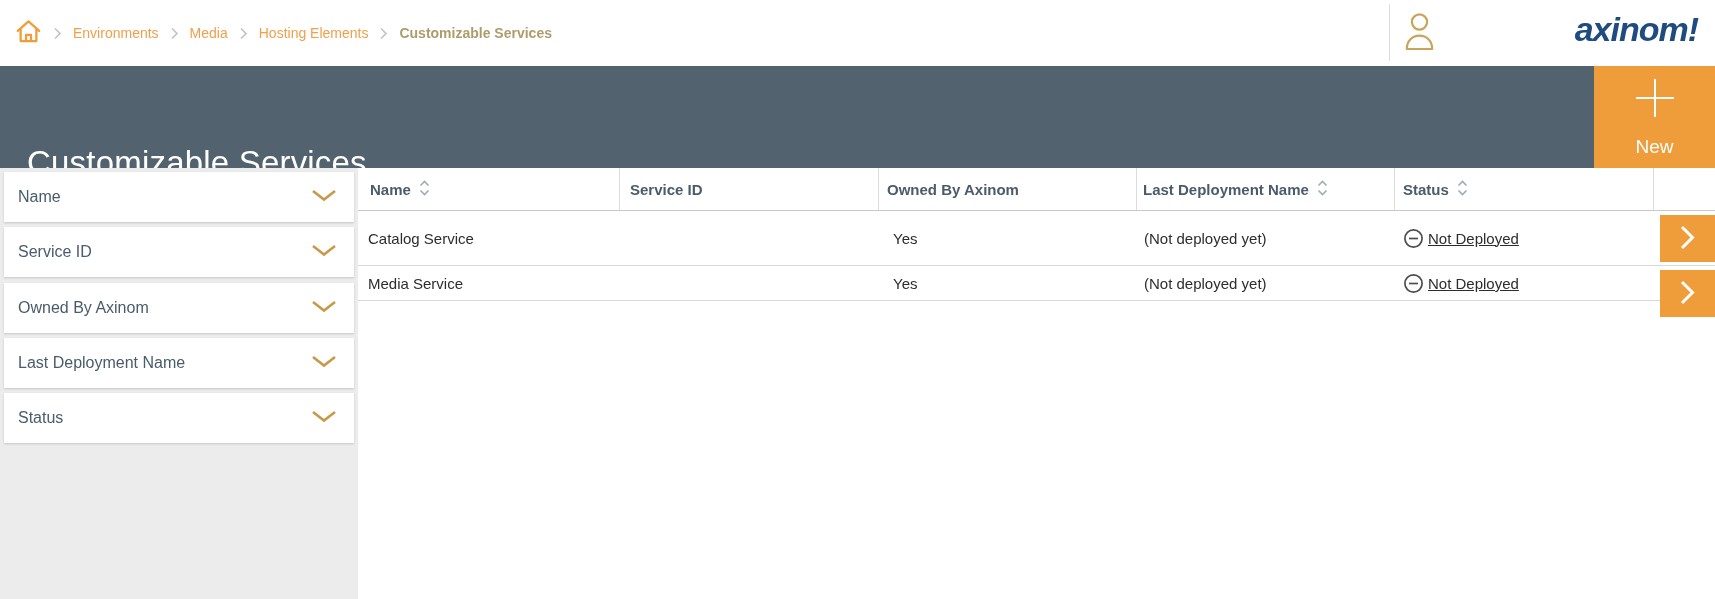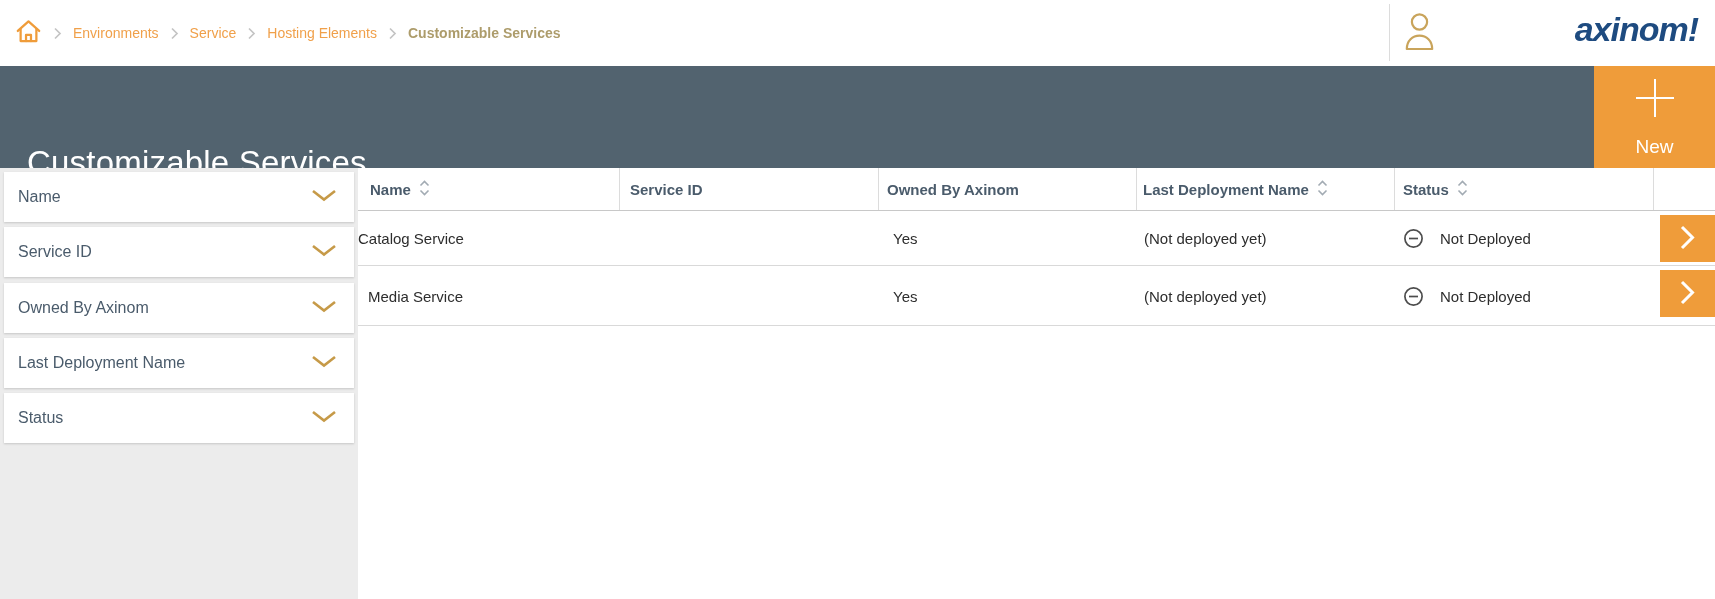--- a/index.html
+++ b/index.html
@@ -39,21 +39,21 @@
   .filter-label { font-size:16px; color:#4A5B6B; }
 
   
   .thead-cell { top:168px; height:43px; display:flex; align-items:center; gap:8px;
                 font-size:15px; font-weight:bold; color:#4A5B6B; cursor:pointer; background:none; border:none;
                 font-family:"Liberation Sans", sans-serif; }
   .col-divider { top:168px; width:1px; height:42px; background:#DCDCDC; }
   .thead-rule { top:210px; left:358px; width:1357px; height:1px; background:#C8C8C8; }
   .trow { left:358px; width:1357px; border-bottom:1px solid #D9D9D9; cursor:pointer; background:#fff; }
   .tcell { position:absolute; top:0; bottom:0; display:flex; align-items:center; font-size:15px; color:#2D2D2D; }
-  .status-cell { gap:16px; }
+  .status-cell { gap:4px;text-decoration:underline; }
   .row-open-btn { left:1660px; width:55px; height:47px; background:#EF9C3A; border:none; cursor:pointer;
                   display:flex; align-items:center; justify-content:center; }
 </style>
 </head>
 <body>
 
 <header class="abs topbar">
   <nav class="abs crumbs">
     <a class="home-link">
       <span>
@@ -68,21 +68,21 @@
       <svg width="9" height="13" viewBox="0 0 9 13" fill="none" stroke="#C4C4C4" stroke-width="1.7">
           <polyline points="2,1.5 7,6.5 2,11.5"></polyline>
         </svg>
     </span>
     <a class="crumb-link">Environments</a>
     <span class="crumb-sep">
       <svg width="9" height="13" viewBox="0 0 9 13" fill="none" stroke="#C4C4C4" stroke-width="1.7">
           <polyline points="2,1.5 7,6.5 2,11.5"></polyline>
         </svg>
     </span>
-    <a class="crumb-link">Service</a>
+    <a class="crumb-link">Media</a>
     <span class="crumb-sep">
       <svg width="9" height="13" viewBox="0 0 9 13" fill="none" stroke="#C4C4C4" stroke-width="1.7">
           <polyline points="2,1.5 7,6.5 2,11.5"></polyline>
         </svg>
     </span>
     <a class="crumb-link">Hosting Elements</a>
     <span class="crumb-sep">
       <svg width="9" height="13" viewBox="0 0 9 13" fill="none" stroke="#C4C4C4" stroke-width="1.7">
           <polyline points="2,1.5 7,6.5 2,11.5"></polyline>
         </svg>
@@ -197,42 +197,42 @@
 </button>
 
 <div class="abs col-divider" style="left:619px;"></div>
 <div class="abs col-divider" style="left:878px;"></div>
 <div class="abs col-divider" style="left:1136px;"></div>
 <div class="abs col-divider" style="left:1394px;"></div>
 <div class="abs col-divider" style="left:1653px;"></div>
 <div class="abs thead-rule"></div>
 
 <div class="abs trow" style="top:211px; height:55px;">
-  <span class="tcell" style="left:0;">Catalog Service</span>
+  <span class="tcell" style="left:10px;">Catalog Service</span>
   <span class="tcell" style="left:535px;">Yes</span>
   <span class="tcell" style="left:786px;">(Not deployed yet)</span>
   <span class="tcell status-cell" style="left:1045px;">
     <span style="display:flex;">
       <svg width="21" height="21" viewBox="0 0 21 21" fill="none" stroke="#4D4D4D" stroke-width="1.7">
           <circle cx="10.5" cy="10.5" r="8.6"></circle>
           <line x1="6" y1="10.5" x2="15" y2="10.5"></line>
         </svg>
     </span>
     <span>Not Deployed</span>
   </span>
 </div>
 <button class="abs row-open-btn" style="top:215px;">
   <span>
     <svg width="17" height="27" viewBox="0 0 17 27" fill="none" stroke="#ffffff" stroke-width="3">
         <polyline points="3,3 13.5,13.5 3,24"></polyline>
       </svg>
   </span>
 </button>
 
-<div class="abs trow" style="top:267px; height:59px;padding-left:24px;">
+<div class="abs trow" style="top:267px; height:34px;padding-left:24px;">
   <span class="tcell" style="left:10px;">Media Service</span>
   <span class="tcell" style="left:535px;">Yes</span>
   <span class="tcell" style="left:786px;">(Not deployed yet)</span>
   <span class="tcell status-cell" style="left:1045px;">
     <span style="display:flex;">
       <svg width="21" height="21" viewBox="0 0 21 21" fill="none" stroke="#4D4D4D" stroke-width="1.7">
           <circle cx="10.5" cy="10.5" r="8.6"></circle>
           <line x1="6" y1="10.5" x2="15" y2="10.5"></line>
         </svg>
     </span>

